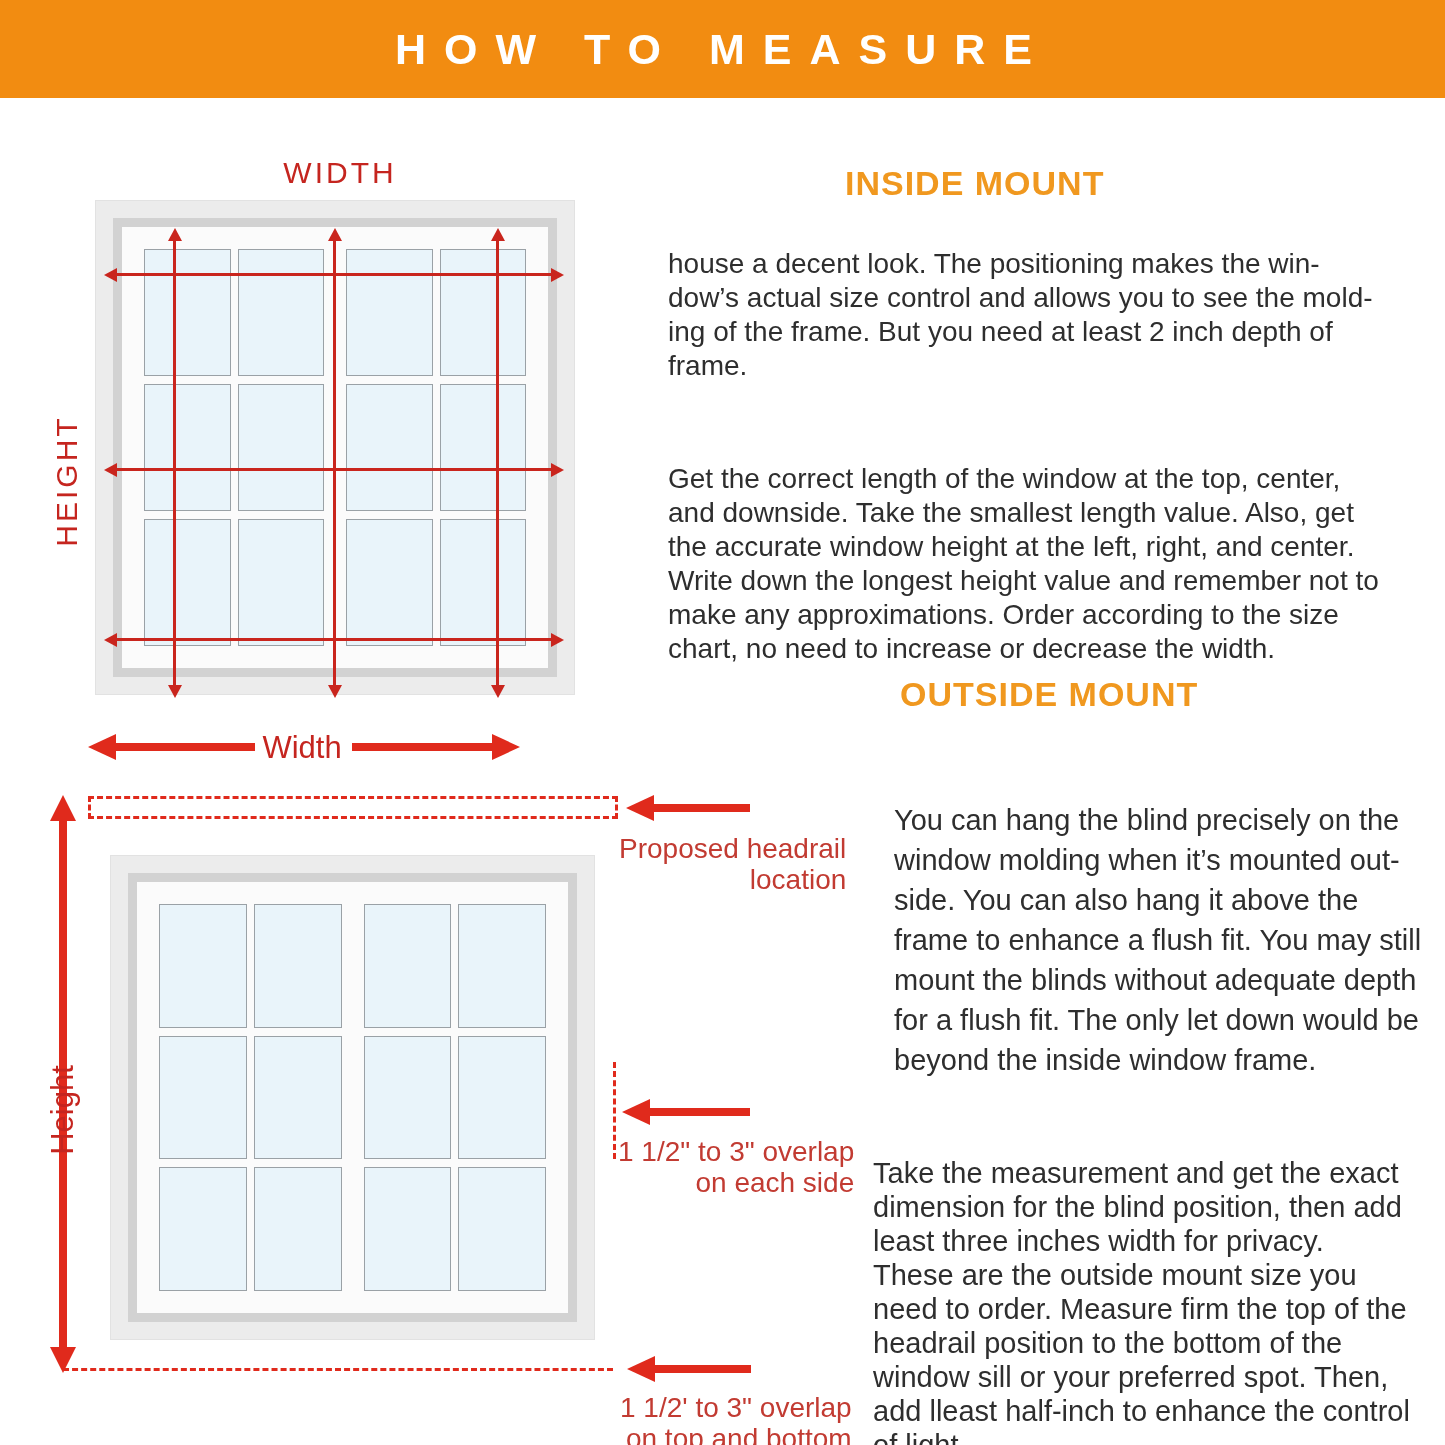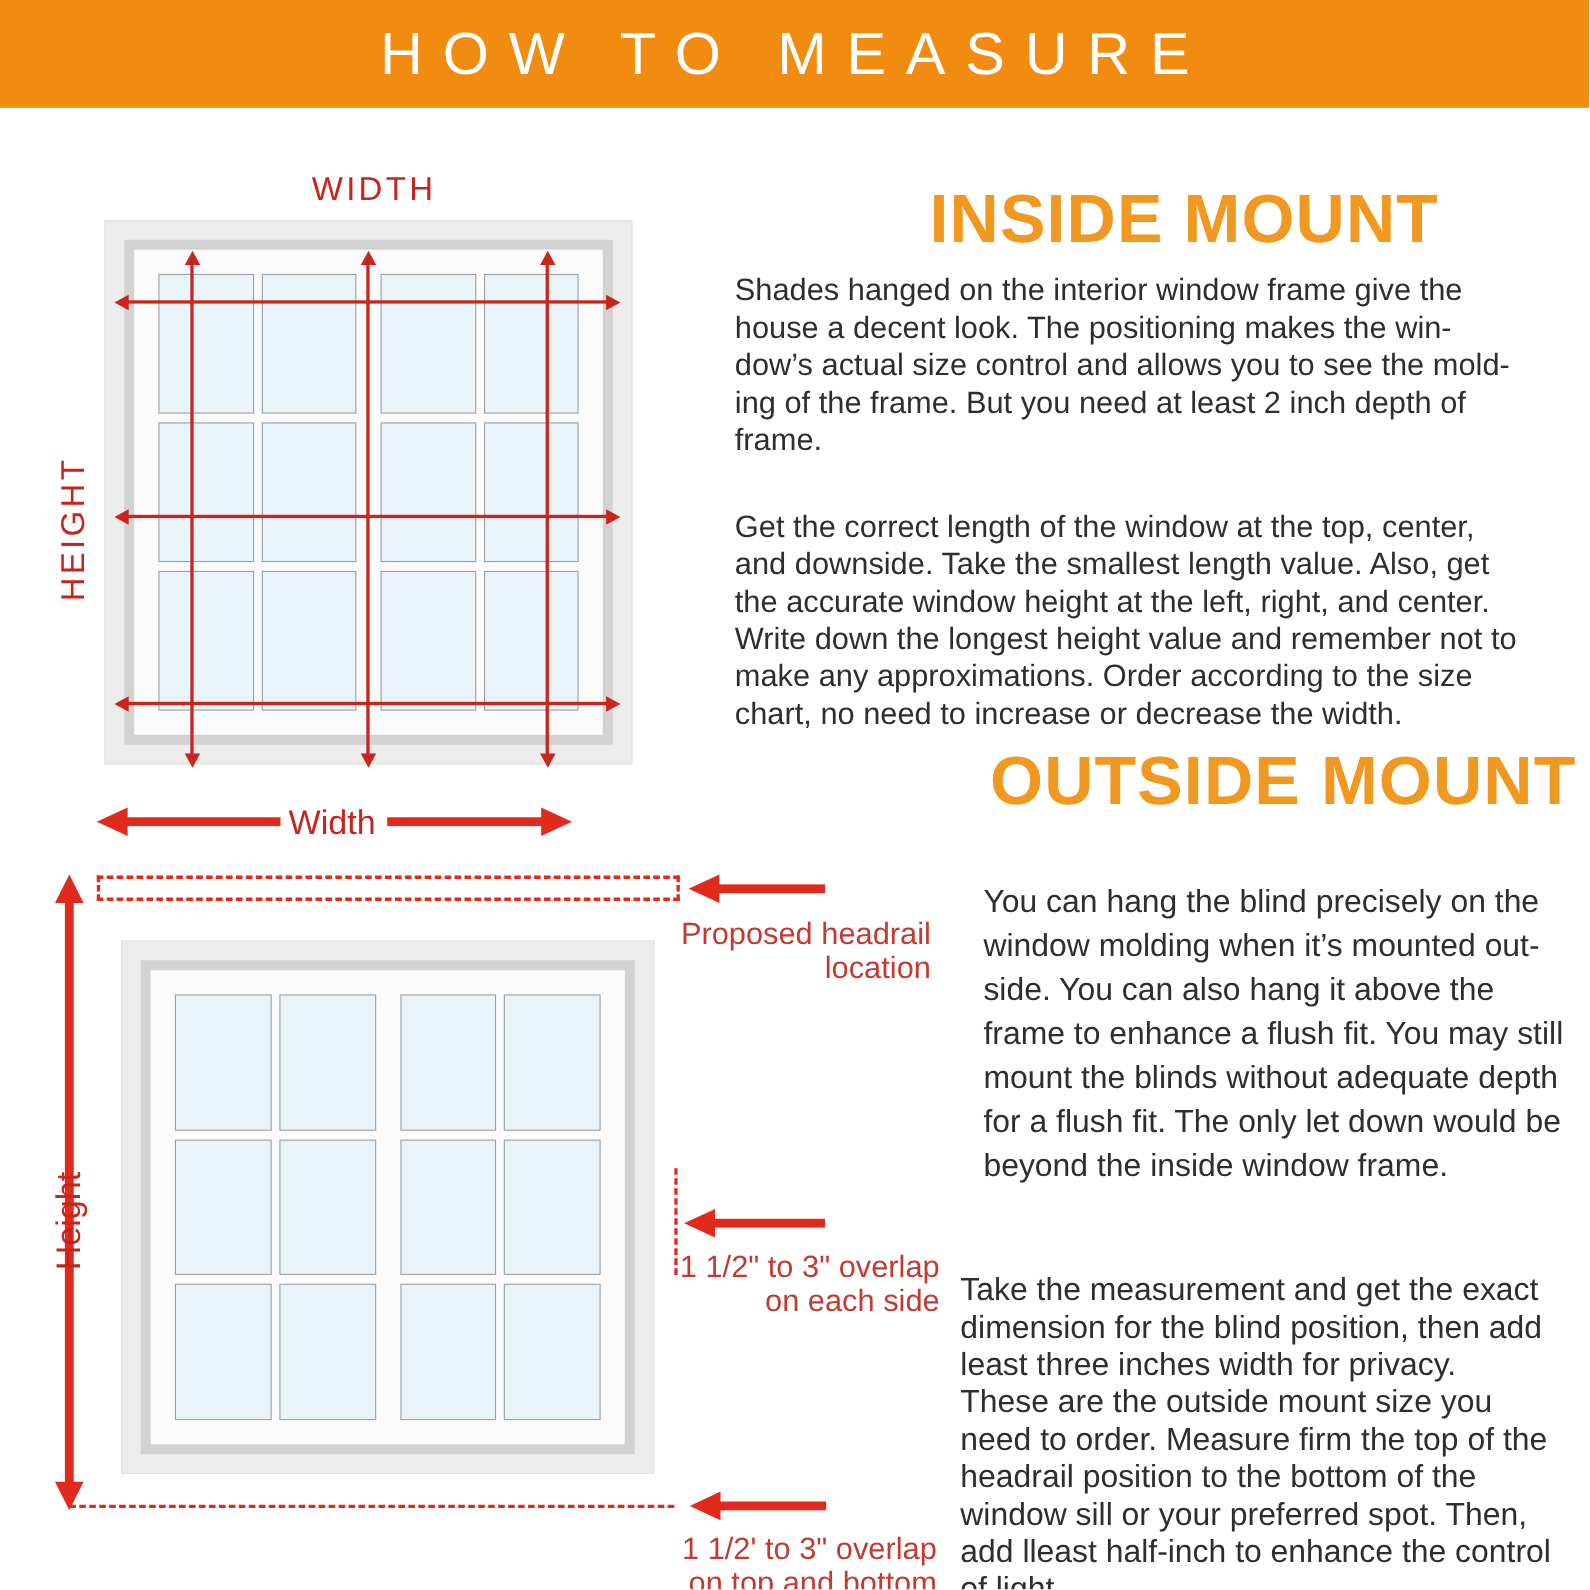--- a/index.html
+++ b/index.html
@@ -2,26 +2,26 @@
 <html><head>
 <meta charset="utf-8">
 <style>
   html,body{margin:0;padding:0;background:#fff;}
   #canvas{position:relative;width:1445px;height:1445px;background:#ffffff;overflow:hidden;
           font-family:"Liberation Sans", sans-serif;}
 
   
   .banner{position:absolute;left:0;top:0;width:1445px;height:98px;background:var(--orange-banner);
           display:flex;align-items:center;justify-content:center;}
-  .banner-title{color:#ffffff;font-size:54px;font-weight:normal;letter-spacing:18px;white-space:nowrap;}
+  .banner-title{color:#ffffff;font-size:43px;font-weight:bold;letter-spacing:18px;white-space:nowrap;}
 
   
   .para{position:absolute;color:#2e2e2e;}
   .para div{white-space:nowrap;}
-  .h-orange{position:absolute;color:var(--orange-head);font-weight:bold;font-size:62px;
+  .h-orange{position:absolute;color:var(--orange-head);font-weight:bold;font-size:34px;
             letter-spacing:1px;text-align:left;white-space:nowrap;}
   .red-label{position:absolute;color:var(--red-label);font-size:28px;line-height:31px;text-align:right;}
   .red-label div{white-space:nowrap;}
   .dim-caps{position:absolute;color:var(--red-dim);font-size:30px;letter-spacing:3px;text-align:center;}
   .dim-mixed{position:absolute;color:var(--red-dim);font-size:31px;text-align:center;}
   .rot{transform:rotate(-90deg);transform-origin:center center;}
 
   
   .window{position:absolute;background:#ececec;border:1px solid #e2e2e2;box-sizing:border-box;}
   .win-mid{position:absolute;left:17px;right:17px;top:17px;bottom:17px;background:#d2d2d2;}
@@ -112,21 +112,20 @@
   <div class="mv" style="left:173px;top:240px;height:446px;"></div>
   <div class="mv" style="left:333px;top:240px;height:446px;"></div>
   <div class="mv" style="left:496px;top:240px;height:446px;"></div>
   <div class="mh" style="left:116px;top:273px;width:436px;"></div>
   <div class="mh" style="left:116px;top:468px;width:436px;"></div>
   <div class="mh" style="left:116px;top:638px;width:436px;"></div>
 
   <div class="h-orange" style="left:845px;top:164px;width:400px;">INSIDE MOUNT</div>
 
   <div class="para" style="left:668px;top:247px;font-size:28px;line-height:34px;">
-      <div>Shades hanged on the interior window frame give the</div>
       <div>house a decent look. The positioning makes the win-</div>
       <div>dow’s actual size control and allows you to see the mold-</div>
       <div>ing of the frame. But you need at least 2 inch depth of</div>
       <div>frame.</div>
     </div>
 
   <div class="para" style="left:668px;top:462px;font-size:28px;line-height:34px;">
       <div>Get the correct length of the window at the top, center,</div>
       <div>and downside. Take the smallest length value. Also, get</div>
       <div>the accurate window height at the left, right, and center.</div>

